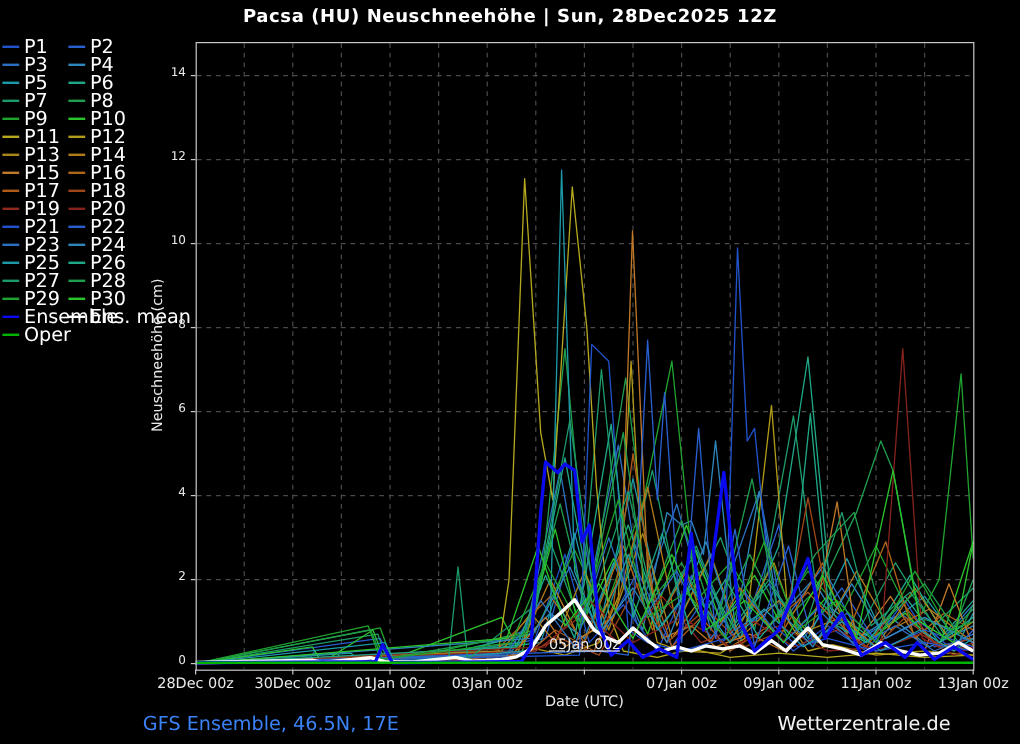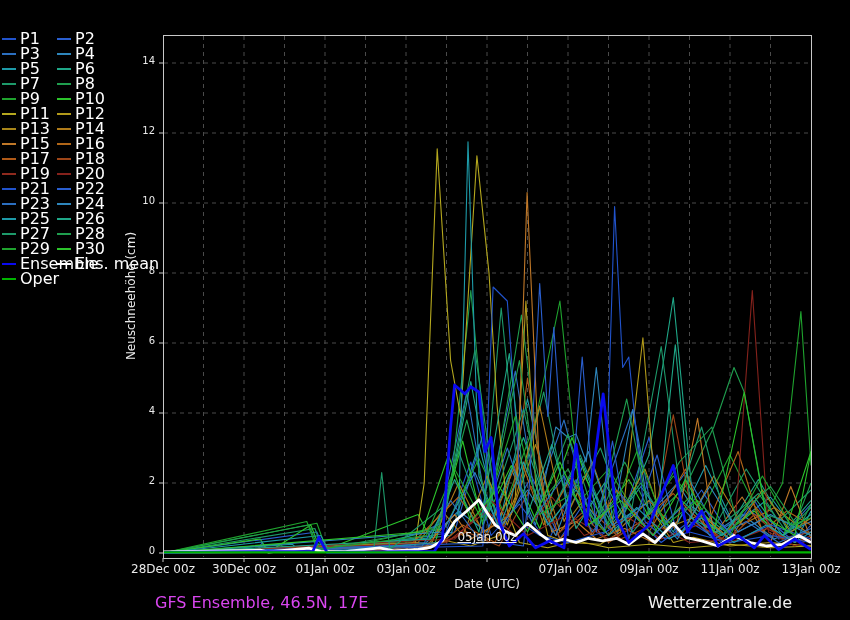--- a/index.html
+++ b/index.html
@@ -10,28 +10,29 @@
   .legend{position:absolute;left:2px;top:31px;}
   .legend-col{position:absolute;top:0;}
   .legend-row{height:15px;display:flex;align-items:center;white-space:nowrap;}
   .legend-swatch{display:inline-block;width:14px;height:0;border-top-width:2px;border-top-style:solid;margin-right:4px;}
   .legend-label{font-size:16px;color:#ffffff;line-height:15px;}
   .tick-label-y{position:absolute;width:34px;text-align:right;font-size:10px;color:#eaeaea;}
   .tick-label-x{position:absolute;width:76px;text-align:center;font-size:12px;color:#eaeaea;}
   .axis-label-y{position:absolute;left:131px;top:296px;transform:translate(-50%,-50%) rotate(-90deg);
                 font-size:12px;color:#eaeaea;white-space:nowrap;}
   .axis-label-x{position:absolute;left:0;top:577px;width:974px;text-align:center;font-size:12px;color:#eaeaea;}
-  .footer-left{position:absolute;left:119px;top:593px;font-size:16px;color:#d946ef;margin-left:36px;}
+  .footer-left{position:absolute;left:119px;top:593px;font-size:16px;color:#3b82f6;}
   .footer-right{position:absolute;left:648px;top:593px;font-size:16px;color:#f2f2f2;}
   svg{position:absolute;left:0;top:0;}
 </style>
 </head>
 <body>
 
 <div class="screen">
+  <div class="chart-title">Pacsa  (HU)  Neuschneehöhe | Sun, 28Dec2025 12Z</div>
 
   <div class="legend">
     <div class="legend-col" id="legend-col1" style="left:0;">
         <div class="legend-row">
           <span class="legend-swatch" style="border-top-color: rgb(33, 83, 204);"></span>
           <span class="legend-label">P1</span>
         </div>
         <div class="legend-row">
           <span class="legend-swatch" style="border-top-color: rgb(43, 111, 192);"></span>
           <span class="legend-label">P3</span>

